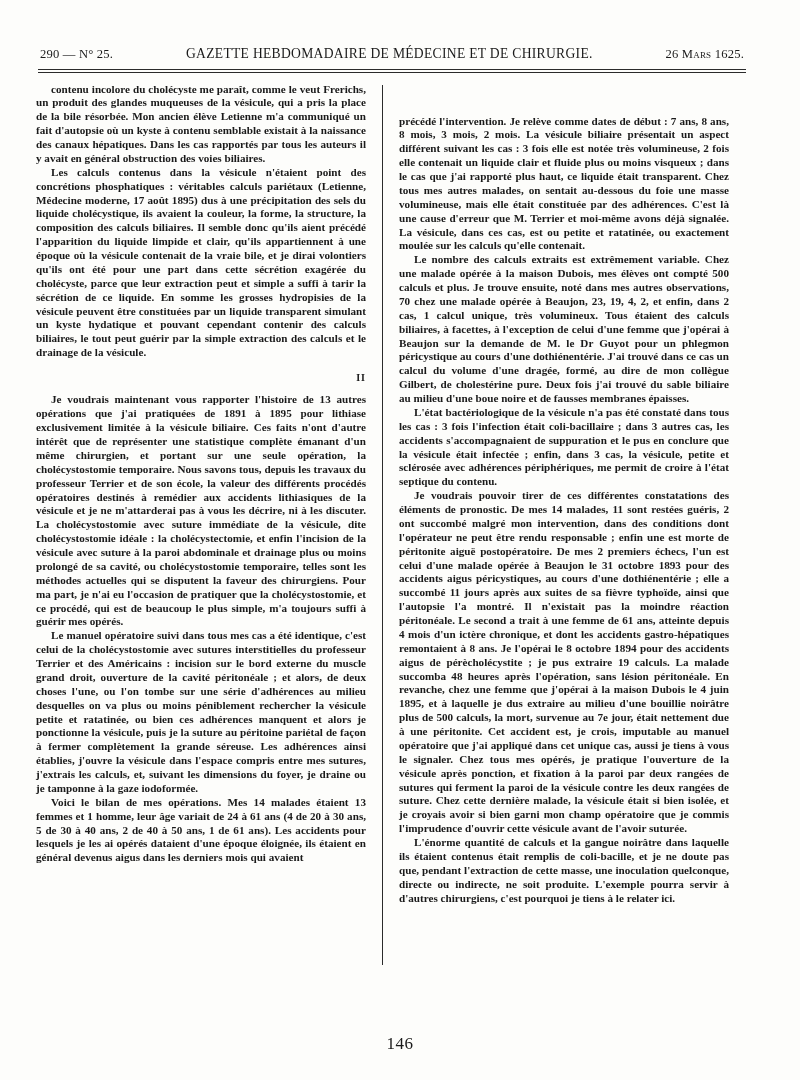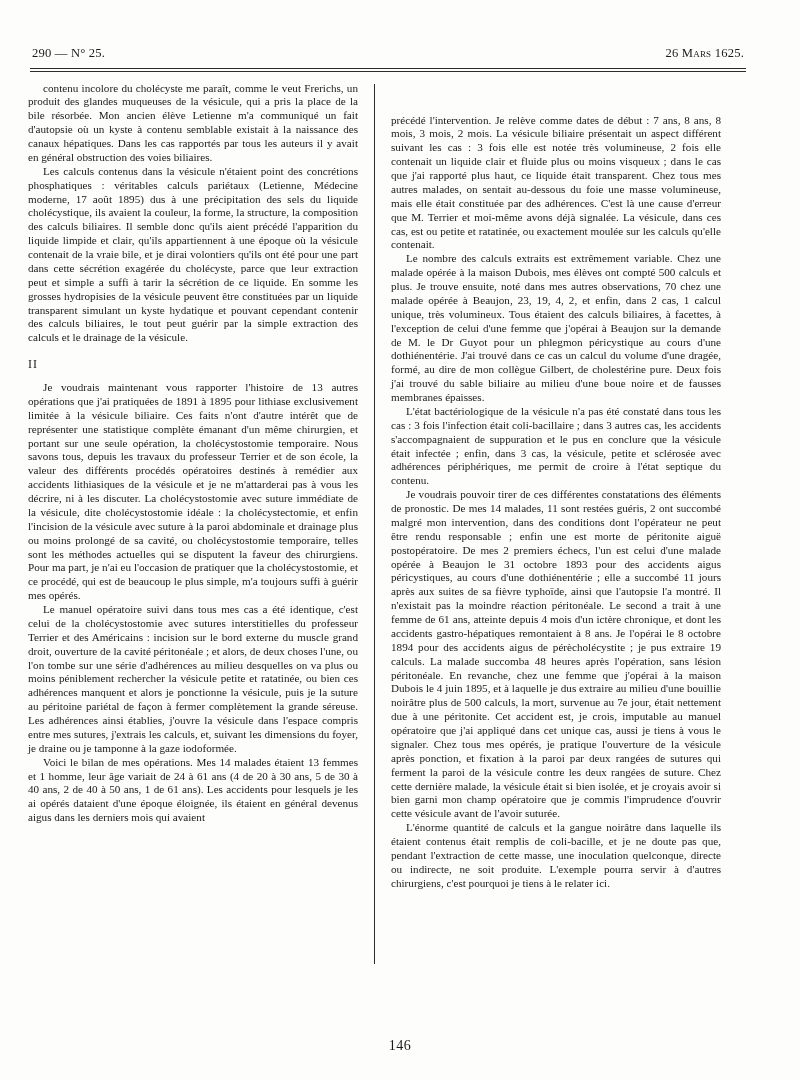--- a/index.html
+++ b/index.html
@@ -15,21 +15,21 @@
     position: relative;
     overflow: hidden;
   }
   .page {
     position: absolute;
     left: 0; top: 0;
     width: 800px;
     height: 1080px;
     background: #fdfdfb;
     box-sizing: border-box;
-    padding: 40px 52px 20px 28px;
+    padding: 40px 52px 20px 36px;
   }
   
   .running-head {
     display: flex;
     align-items: baseline;
     justify-content: space-between;
     font-size: 12.4px;
     letter-spacing: 0.2px;
     padding: 0 4px 0 4px;
     margin-top: 6px;
@@ -64,58 +64,60 @@
     height: 930px;
     position: relative;
   }
   .col {
     width: 330px;
     font-size: 11.15px;
     line-height: 1.245;
     text-align: justify;
     -webkit-hyphens: auto;
     hyphens: auto;
+    font-weight: bold;
   }
   .col-left { padding-right: 16px; }
   .col-right { padding-left: 16px; margin-top: 32px; }
   .col-divider {
     width: 1px;
     background: #2b2b2b;
     margin: 2px 0 0 0;
     align-self: stretch;
     height: 880px;
   }
   p {
     margin: 0;
     text-indent: 1.35em;
   }
   p.noindent { text-indent: 0; }
   .sec-num {
-    text-align: left;
-    font-size: 12px;
+    text-align: right;
+    font-size: 10px;
     margin: 12px 0 9px 0;
     letter-spacing: 1px;
   }
   
   .folio {
     position: absolute;
     left: 0; right: 0;
     bottom: 26px;
     text-align: center;
-    font-size: 14px;
+    font-size: 17px;
     letter-spacing: 0.5px;
   }
 </style>
 </head>
 <body>
 
 <div class="page">
 
   <div class="running-head">
     <span class="rh-left">290 — N° 25.</span>
+    <span class="rh-center">GAZETTE HEBDOMADAIRE DE MÉDECINE ET DE CHIRURGIE.</span>
     <span class="rh-right">26 Mars 1625.</span>
   </div>
   <hr class="head-rule">
   <hr class="head-rule2">
 
   <div class="columns">
 
     <div class="col col-left">
       <p>contenu incolore du cholécyste me paraît, comme le veut Frerichs, un produit des glandes muqueuses de la vésicule, qui a pris la place de la bile résorbée. Mon ancien élève Letienne m'a communiqué un fait d'autopsie où un kyste à contenu semblable existait à la naissance des canaux hépatiques. Dans les cas rapportés par tous les auteurs il y avait en général obstruction des voies biliaires.</p>
       <p>Les calculs contenus dans la vésicule n'étaient point des concrétions phosphatiques : véritables calculs pariétaux (Letienne, Médecine moderne, 17 août 1895) dus à une précipitation des sels du liquide cholécystique, ils avaient la couleur, la forme, la structure, la composition des calculs biliaires. Il semble donc qu'ils aient précédé l'apparition du liquide limpide et clair, qu'ils appartiennent à une époque où la vésicule contenait de la vraie bile, et je dirai volontiers qu'ils ont été pour une part dans cette sécrétion exagérée du cholécyste, parce que leur extraction peut et simple a suffi à tarir la sécrétion de ce liquide. En somme les grosses hydropisies de la vésicule peuvent être constituées par un liquide transparent simulant un kyste hydatique et pouvant cependant contenir des calculs biliaires, le tout peut guérir par la simple extraction des calculs et le drainage de la vésicule.</p>

